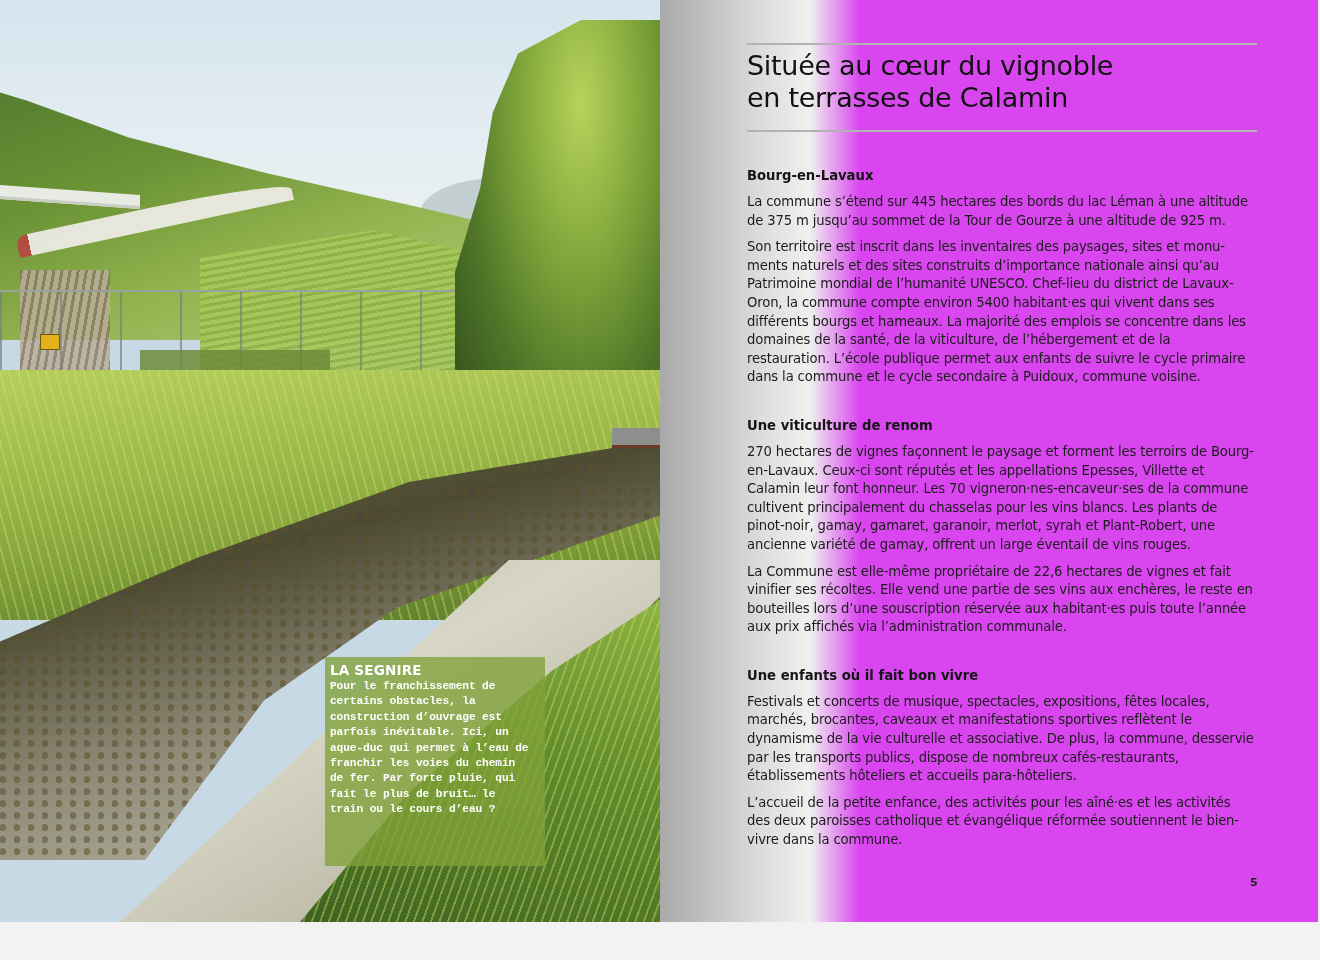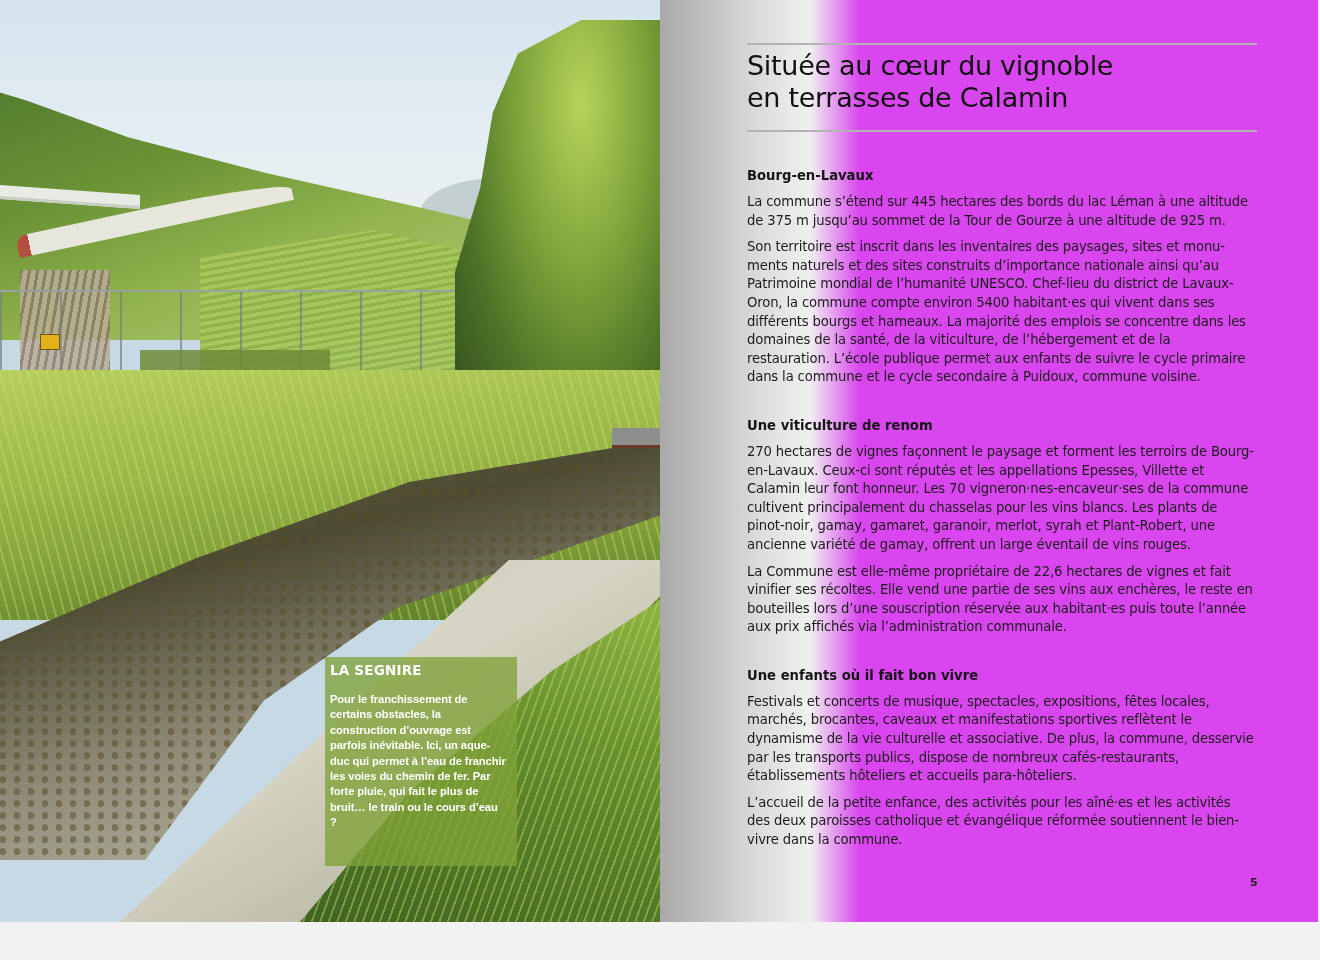--- a/index.html
+++ b/index.html
@@ -50,26 +50,26 @@
     clip-path: polygon(72% 0, 100% 0, 100% 10%, 40% 100%, 0 100%); }
   .grass-bottom { position: absolute; left: 300px; top: 600px; width: 360px; height: 322px;
     background:
       repeating-linear-gradient(110deg, rgba(190,214,90,.45) 0 2px, transparent 2px 8px),
       linear-gradient(200deg, #8fb443 0%, #5f8a2c 45%, #3e6222 100%);
     clip-path: polygon(100% 0, 100% 100%, 0 100%, 30% 60%, 70% 22%); }
   .plank { position: absolute; left: 612px; top: 428px; width: 48px; height: 20px; background: #8d8f8c; border-bottom: 3px solid #6b3a2a; }
 
   
   .caption-box {
-    position: absolute; left: 325px; top: 657px; width: 192px; height: 209px;
+    position: absolute; left: 325px; top: 657px; width: 220px; height: 209px;
     background: rgba(128, 162, 56, 0.78);
     padding: 4px 10px 0 5px; color: #ffffff;
   }
   .caption-title { font-family: "DejaVu Sans", sans-serif; font-weight: bold; font-size: 13.5px; letter-spacing: .2px; line-height: 18px; }
-  .caption-text { margin-top: 13px; font-family: Liberation Sans, sans-serif; font-weight: bold; font-size: 11.2px; line-height: 15.4px; letter-spacing: -.1px; }
+  .caption-text { font-family: Liberation Mono, monospace; font-weight: bold; font-size: 11.2px; line-height: 15.4px; letter-spacing: -.1px; }
 
   
   .right-page {
     position: absolute; left: 660px; top: 0; width: 658px; height: 922px; background: #d946ef; overflow: hidden;
   }
   .spine-shadow {
     position: absolute; left: 0; top: 0; width: 200px; height: 922px;
     background: linear-gradient(90deg, #a9a9a9 0%, #c2c2c2 25%, #dcdcdc 50%, #f0f0f0 75%, rgba(255,255,255,0) 100%);
   }
   .content { position: absolute; left: 87px; top: 0; width: 510px; }

